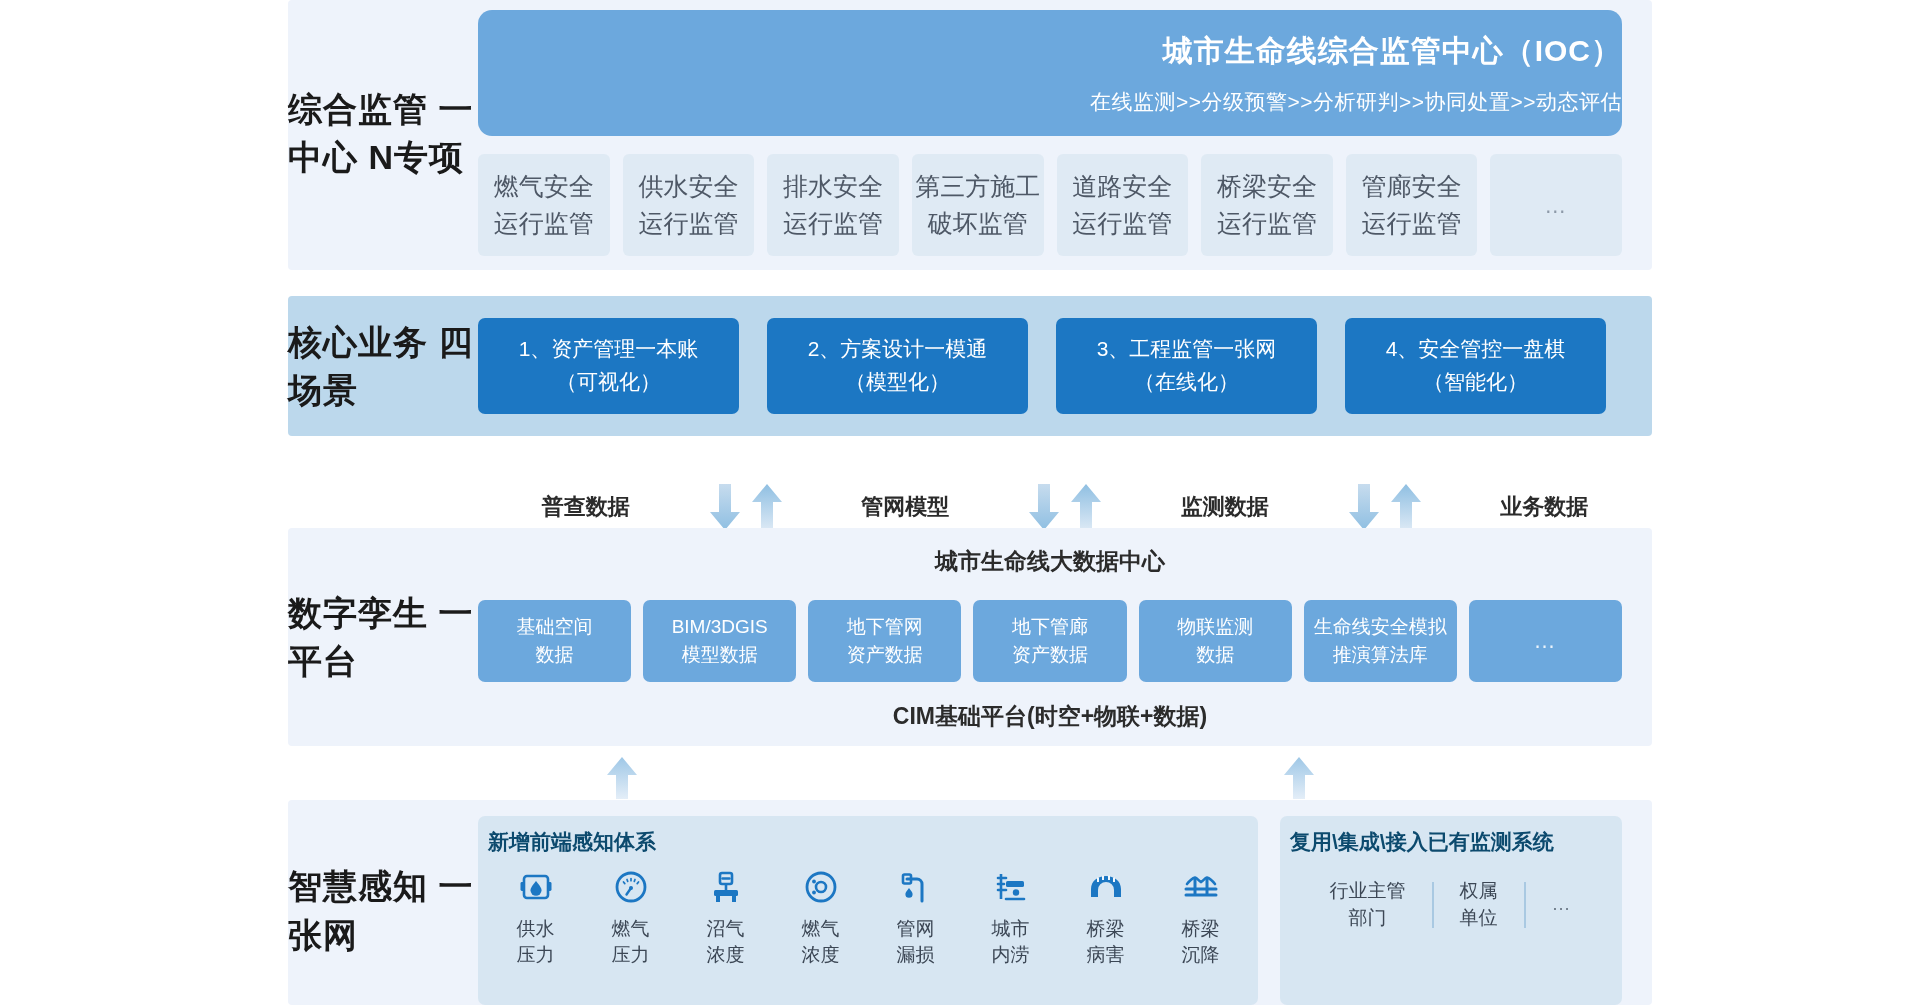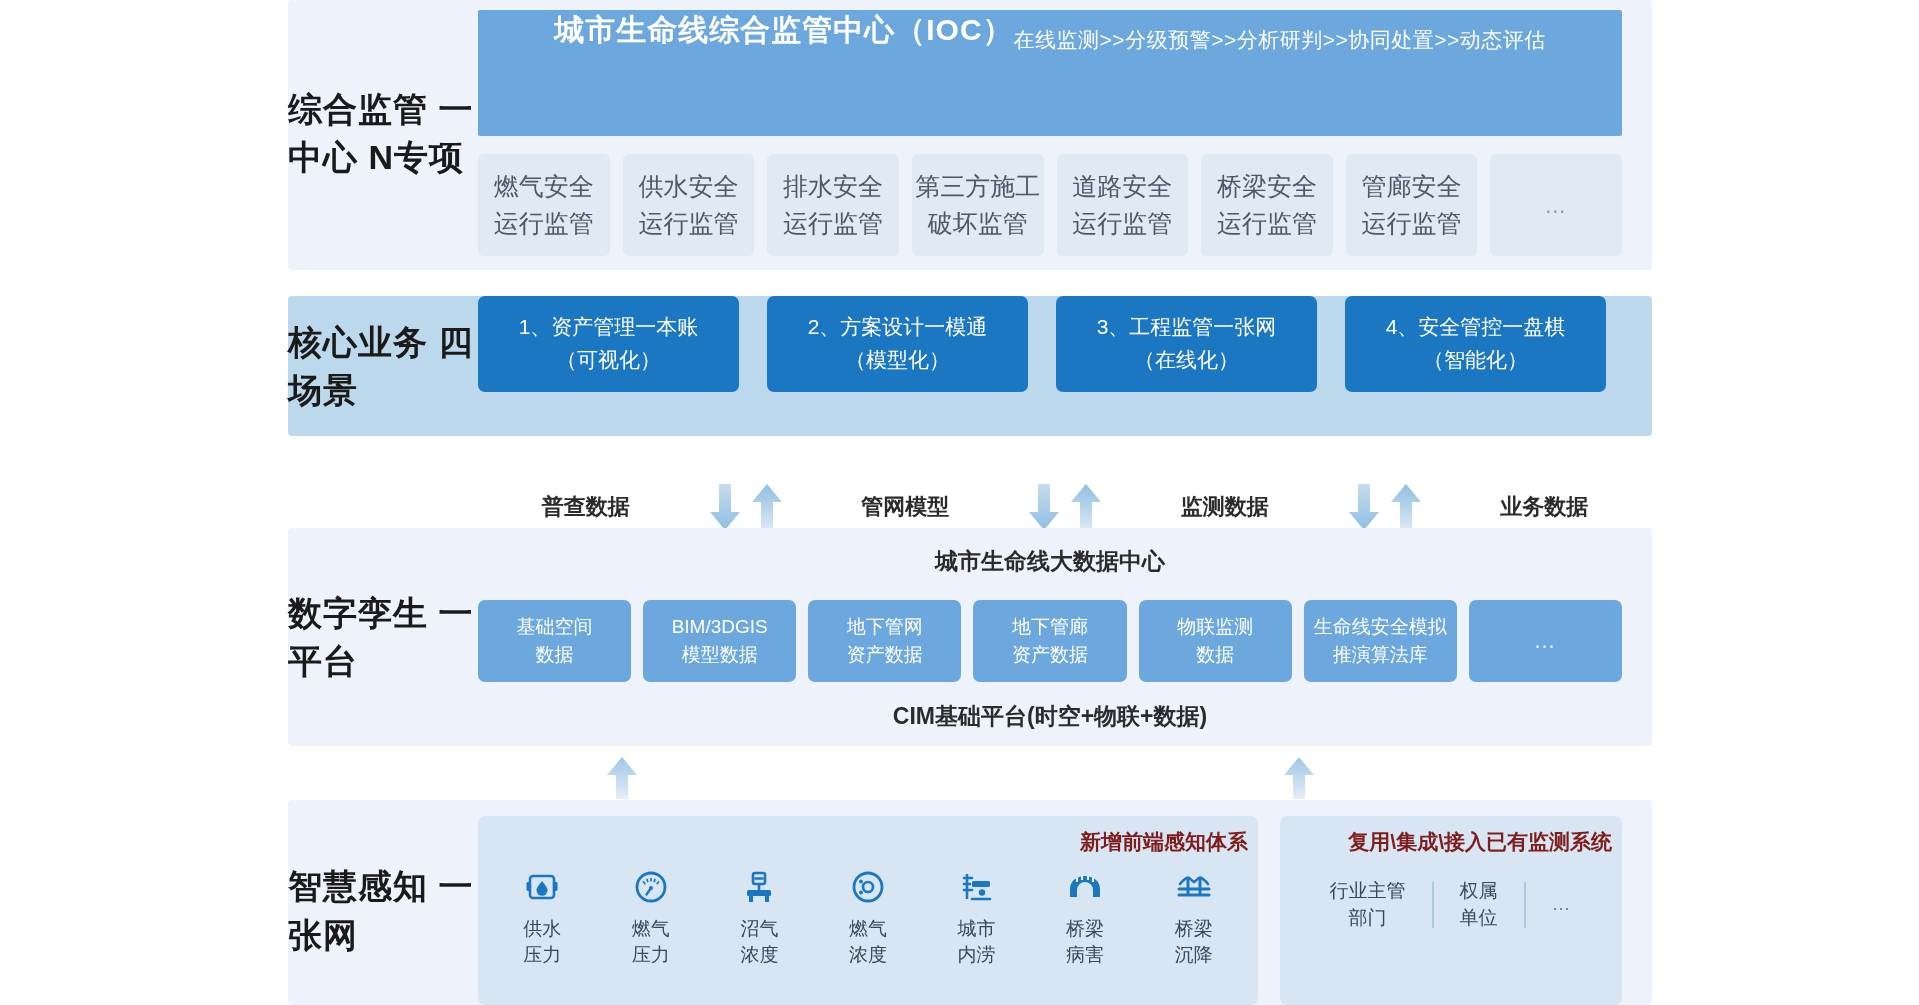--- a/index.html
+++ b/index.html
@@ -33,25 +33,25 @@
     color: #1a1a1a;
     line-height: 1.42;
     letter-spacing: 1px;
   }
   .band-body { flex: 1; display: flex; flex-direction: column; }
 
   
   #band-ioc { top: 0px; height: 270px; padding: 10px 30px 14px 0; }
   .ioc-banner {
     background: #6ca8dd;
-    border-radius: 2px;
+    border-radius: 14px;
     height: 134px;
     display: flex;
-    flex-direction: row;
-    align-items: flex-start;
+    flex-direction: column;
+    align-items: flex-end;
     justify-content: center;
     color: #ffffff;
     margin-bottom: 18px;
   }
   .ioc-title { font-size: 30px; font-weight: bold; letter-spacing: 1px; }
   .ioc-sub { font-size: 21px; margin-top: 16px; font-weight: normal; letter-spacing: 0.5px; }
 
   .spec-row { display: flex; gap: 13px; }
   .spec-box {
     flex: 1;
@@ -67,20 +67,21 @@
     line-height: 1.5;
     white-space: pre-line;
   }
   .spec-box.ellipsis { color: #8d99a8; font-size: 22px; letter-spacing: 2px; }
 
   
   #band-core {
     top: 296px; height: 140px;
     background: #bcd8ec;
     padding: 0 46px 0 0;
+    align-items: center;
   }
   #band-core .band-label { color: #1a1a1a; }
   .core-row { display: flex; gap: 28px; width: 100%; }
   .core-box {
     flex: 1;
     background: #1c77c3;
     border-radius: 7px;
     height: 96px;
     display: flex;
     align-items: center;
@@ -141,22 +142,22 @@
   
   #band-sense { top: 800px; height: 205px; padding: 16px 30px 0 0; }
   .sense-cols { display: flex; gap: 22px; height: 100%; }
   .sense-new {
     flex: 0 0 780px;
     background: #d7e6f2;
     border-radius: 7px;
     padding: 12px 10px 0 10px;
   }
   .sense-head {
-    text-align: right;
-    font-size: 21px; font-weight: bold; color: #7f1d1d;
+    text-align: left;
+    font-size: 21px; font-weight: bold; color: #0c4a6e;
     margin-bottom: 10px;
   }
   .sensor-row { display: flex; justify-content: space-around; align-items: flex-start; }
   .sensor {
     display: flex; flex-direction: column; align-items: center;
     width: 92px;
   }
   .sensor-ico { height: 42px; display: flex; align-items: center; justify-content: center; }
   .sensor-label {
     margin-top: 8px; text-align: center;
@@ -377,20 +378,31 @@
                   <circle cx="17" cy="18" r="14" fill="none" stroke="#1c77c3" stroke-width="2.8"></circle>
                   <circle cx="17" cy="18" r="5" fill="none" stroke="#1c77c3" stroke-width="2.6"></circle>
                   <circle cx="10" cy="12.5" r="1.9" fill="#1c77c3"></circle>
                   <circle cx="10" cy="23.5" r="1.9" fill="#1c77c3"></circle>
                 </svg>
               </div>
               <div class="sensor-label">燃气
 浓度</div>
             </div>
 
+            <div class="sensor">
+              <div class="sensor-ico">
+                <svg width="34" height="36" viewBox="0 0 34 36">
+                  <path d="M8 10 h10 a5 5 0 0 1 5 5 v17" fill="none" stroke="#1c77c3" stroke-width="3" stroke-linecap="round"></path>
+                  <rect x="4" y="5.5" width="8" height="9" rx="1.5" fill="none" stroke="#1c77c3" stroke-width="2.6"></rect>
+                  <path d="M10 19 c2.6 3.4 3.6 4.7 3.6 6.2 a3.6 3.6 0 0 1 -7.2 0 C6.4 23.7 7.4 22.4 10 19 z" fill="#1c77c3"></path>
+                </svg>
+              </div>
+              <div class="sensor-label">管网
+漏损</div>
+            </div>
 
             <div class="sensor">
               <div class="sensor-ico">
                 <svg width="34" height="36" viewBox="0 0 34 36">
                   <line x1="7" y1="5" x2="7" y2="30" stroke="#1c77c3" stroke-width="2.6"></line>
                   <g stroke="#1c77c3" stroke-width="2.6" stroke-linecap="round">
                     <line x1="4" y1="9" x2="12" y2="9"></line>
                     <line x1="4" y1="15" x2="10" y2="15"></line>
                     <line x1="4" y1="21" x2="12" y2="21"></line>
                   </g>

